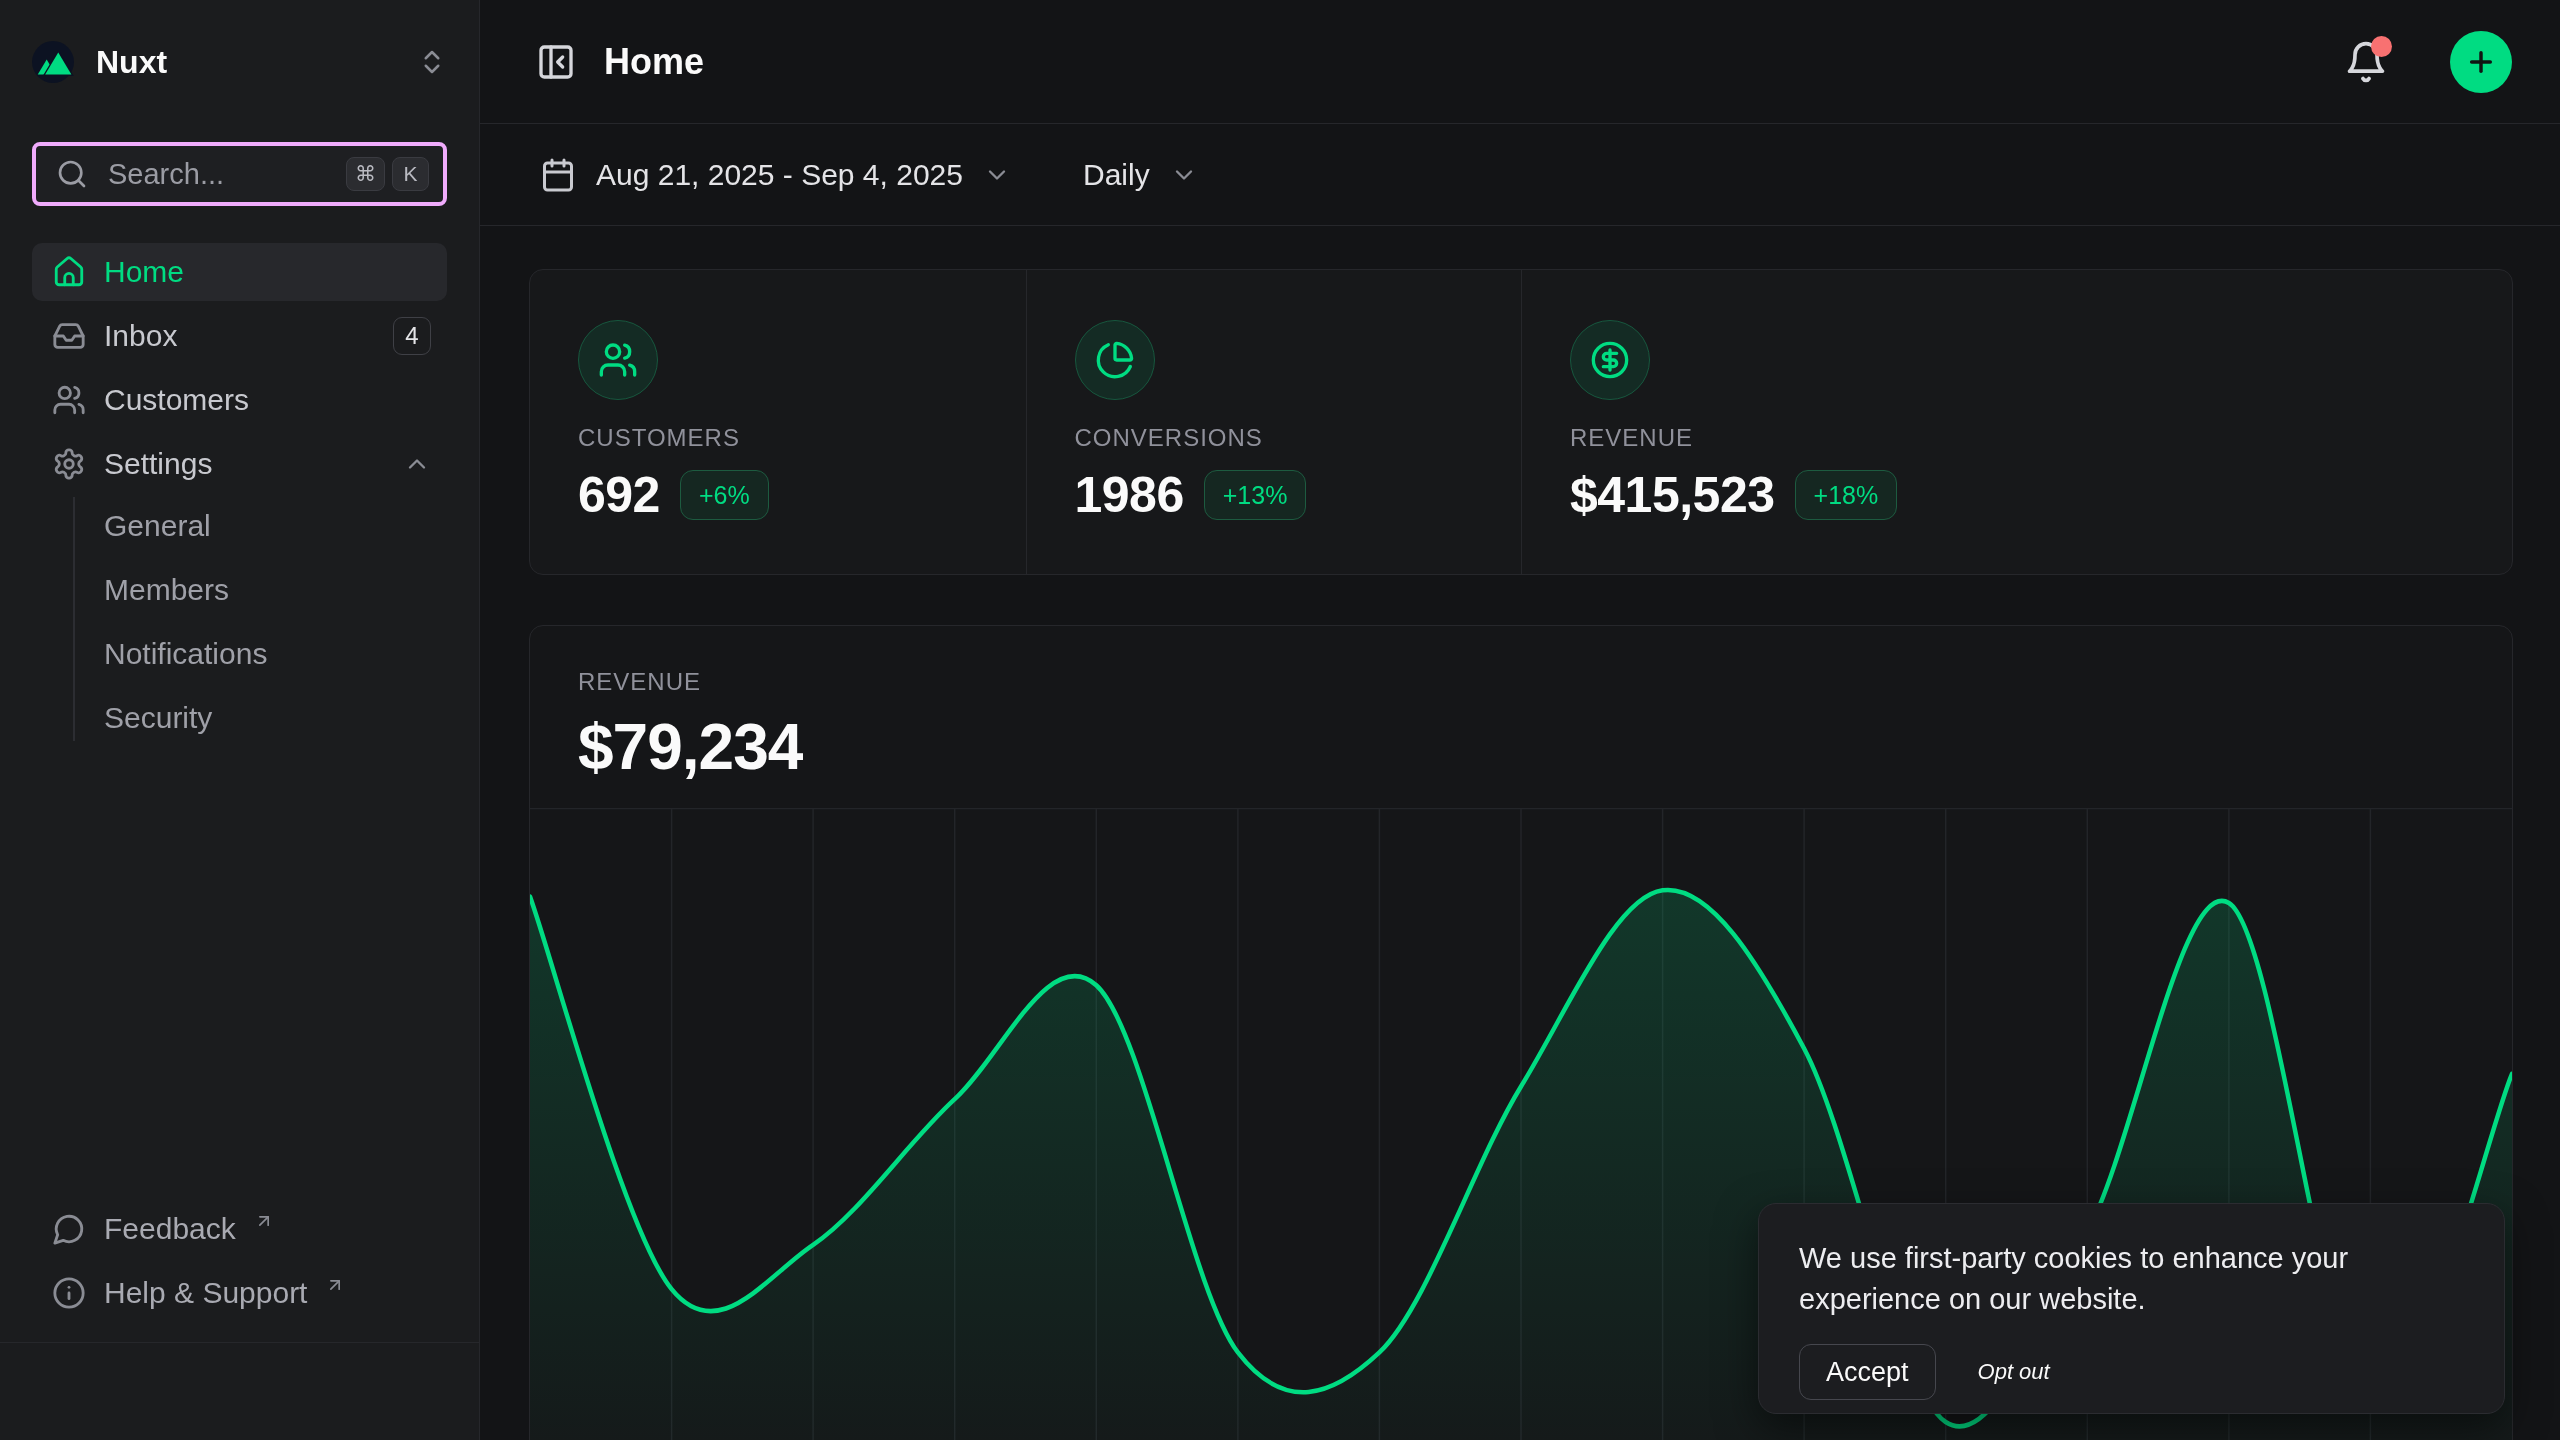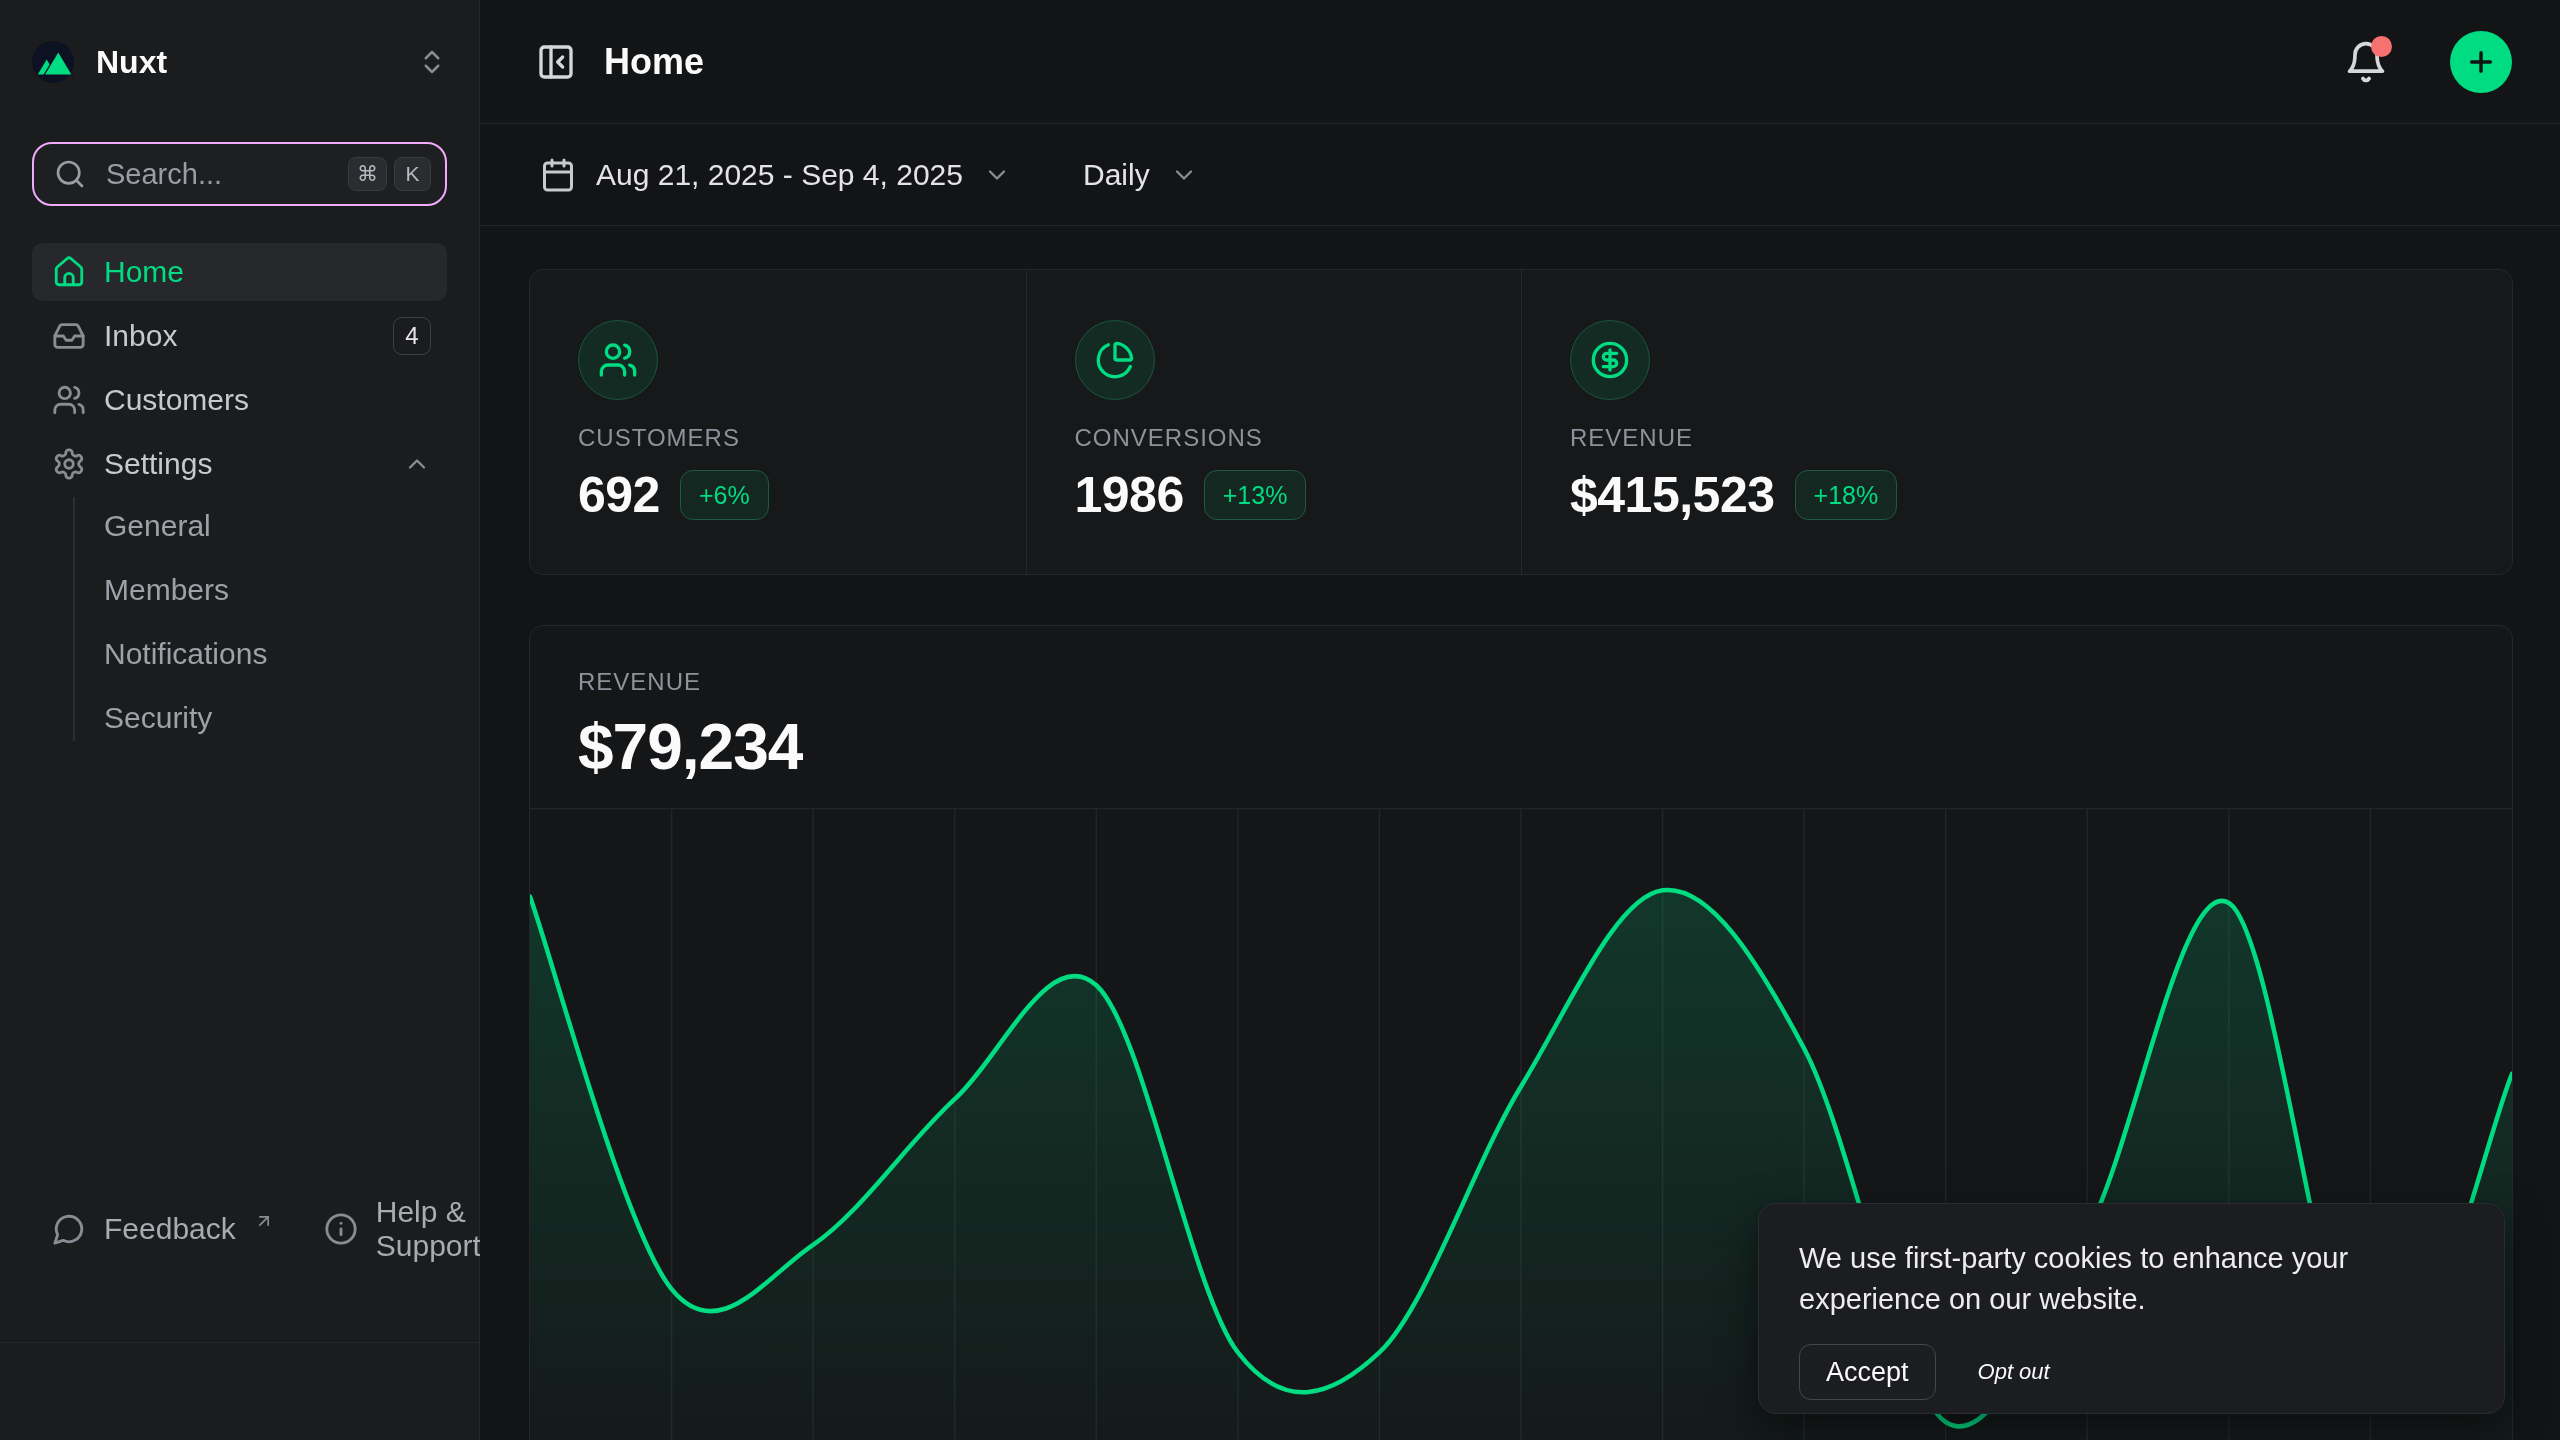--- a/index.html
+++ b/index.html
@@ -23,37 +23,37 @@
   #app{position:relative;width:2560px;height:1440px;}
   svg{display:block;}
 
   
   .sidebar{position:absolute;left:0;top:0;width:480px;height:1440px;background:var(--bg-sidebar);border-right:1px solid var(--border);}
   .logo-row{position:absolute;left:32px;right:32px;top:30px;height:64px;display:flex;align-items:center;gap:22px;background:none;border:none;cursor:pointer;}
   .nuxt-logo{width:42px;height:42px;border-radius:50%;background:#0c1222;display:flex;align-items:center;justify-content:center;flex:0 0 auto;}
   .ws-name{font-size:32px;font-weight:600;color:var(--txt-white);flex:1;text-align:left;}
   .chev-ud{color:var(--icon-gray);}
 
-  .search-box{position:absolute;left:32px;right:32px;top:142px;height:64px;border:2px solid #f0abfc;background:#1e1f22;border-radius:20px;display:flex;align-items:center;padding:0 14px 0 20px;gap:20px;cursor:text;}
+  .search-box{position:absolute;left:32px;right:32px;top:142px;height:64px;border:4px solid #f0abfc;background:#1e1f22;border-radius:8px;display:flex;align-items:center;padding:0 14px 0 20px;gap:20px;cursor:text;}
   .search-box .ph{font-size:29px;color:#9b9ca4;flex:1;text-align:left;}
   .kbds{display:flex;gap:7px;}
   kbd{min-width:37px;height:34px;padding:0 8px;background:#2b2c30;border:1px solid var(--border-lt);border-radius:8px;color:#b9bac1;font-size:21px;display:flex;align-items:center;justify-content:center;font-family:"Liberation Sans","DejaVu Sans",sans-serif;}
 
   .nav{position:absolute;left:32px;right:32px;top:243px;display:flex;flex-direction:column;gap:6px;}
   .nav-item{height:58px;border-radius:10px;display:flex;align-items:center;gap:18px;padding:0 16px 0 20px;color:var(--txt-nav);font-size:30px;text-decoration:none;cursor:pointer;}
   .nav-item .ni{color:var(--icon-gray);flex:0 0 auto;}
   .nav-item .lbl{flex:1;}
   .nav-item.active{background:#27282c;color:var(--accent);}
   .nav-item.active .ni{color:var(--accent);}
   .badge{min-width:38px;height:38px;border:1px solid #3f4046;border-radius:9px;font-size:24px;color:#e4e4e7;display:flex;align-items:center;justify-content:center;padding:0 8px;}
   .subnav{position:absolute;left:32px;right:32px;top:497px;display:flex;flex-direction:column;gap:6px;}
   .guide{position:absolute;left:41px;top:0;bottom:6px;width:2px;background:#2c2d32;}
   .sub-item{height:58px;display:flex;align-items:center;padding-left:72px;font-size:30px;color:var(--txt-dim);text-decoration:none;cursor:pointer;text-align:center;}
 
-  .side-footer{position:absolute;left:32px;right:32px;top:1200px;display:flex;flex-direction:row;gap:14px;}
+  .side-footer{position:absolute;left:32px;right:32px;top:1200px;display:flex;flex-direction:column;gap:6px;}
   .foot-item{height:58px;display:flex;align-items:center;gap:18px;padding:0 16px 0 20px;font-size:30px;color:#a9aab2;text-decoration:none;cursor:pointer;}
   .foot-item .ni{color:var(--icon-gray);}
   .ext{color:var(--icon-gray);transform:translateY(-8px);}
 
   .side-divider{position:absolute;left:0;right:0;top:1342px;height:1px;background:var(--border);}
   .user-row{position:absolute;left:32px;right:32px;top:1360px;height:60px;display:flex;align-items:center;gap:22px;background:none;border:none;cursor:pointer;}
   .avatar{width:42px;height:42px;border-radius:50%;background:#d8d8d8;position:relative;overflow:hidden;flex:0 0 auto;}
   .avatar::before{content:"";position:absolute;left:13px;top:7px;width:16px;height:16px;border-radius:50%;background:#2b2b2b;}
   .avatar::after{content:"";position:absolute;left:6px;bottom:-6px;width:30px;height:20px;border-radius:50%;background:#2b2b2b;}
   .user-name{font-size:30px;font-weight:500;color:#ededf0;flex:1;text-align:left;}

